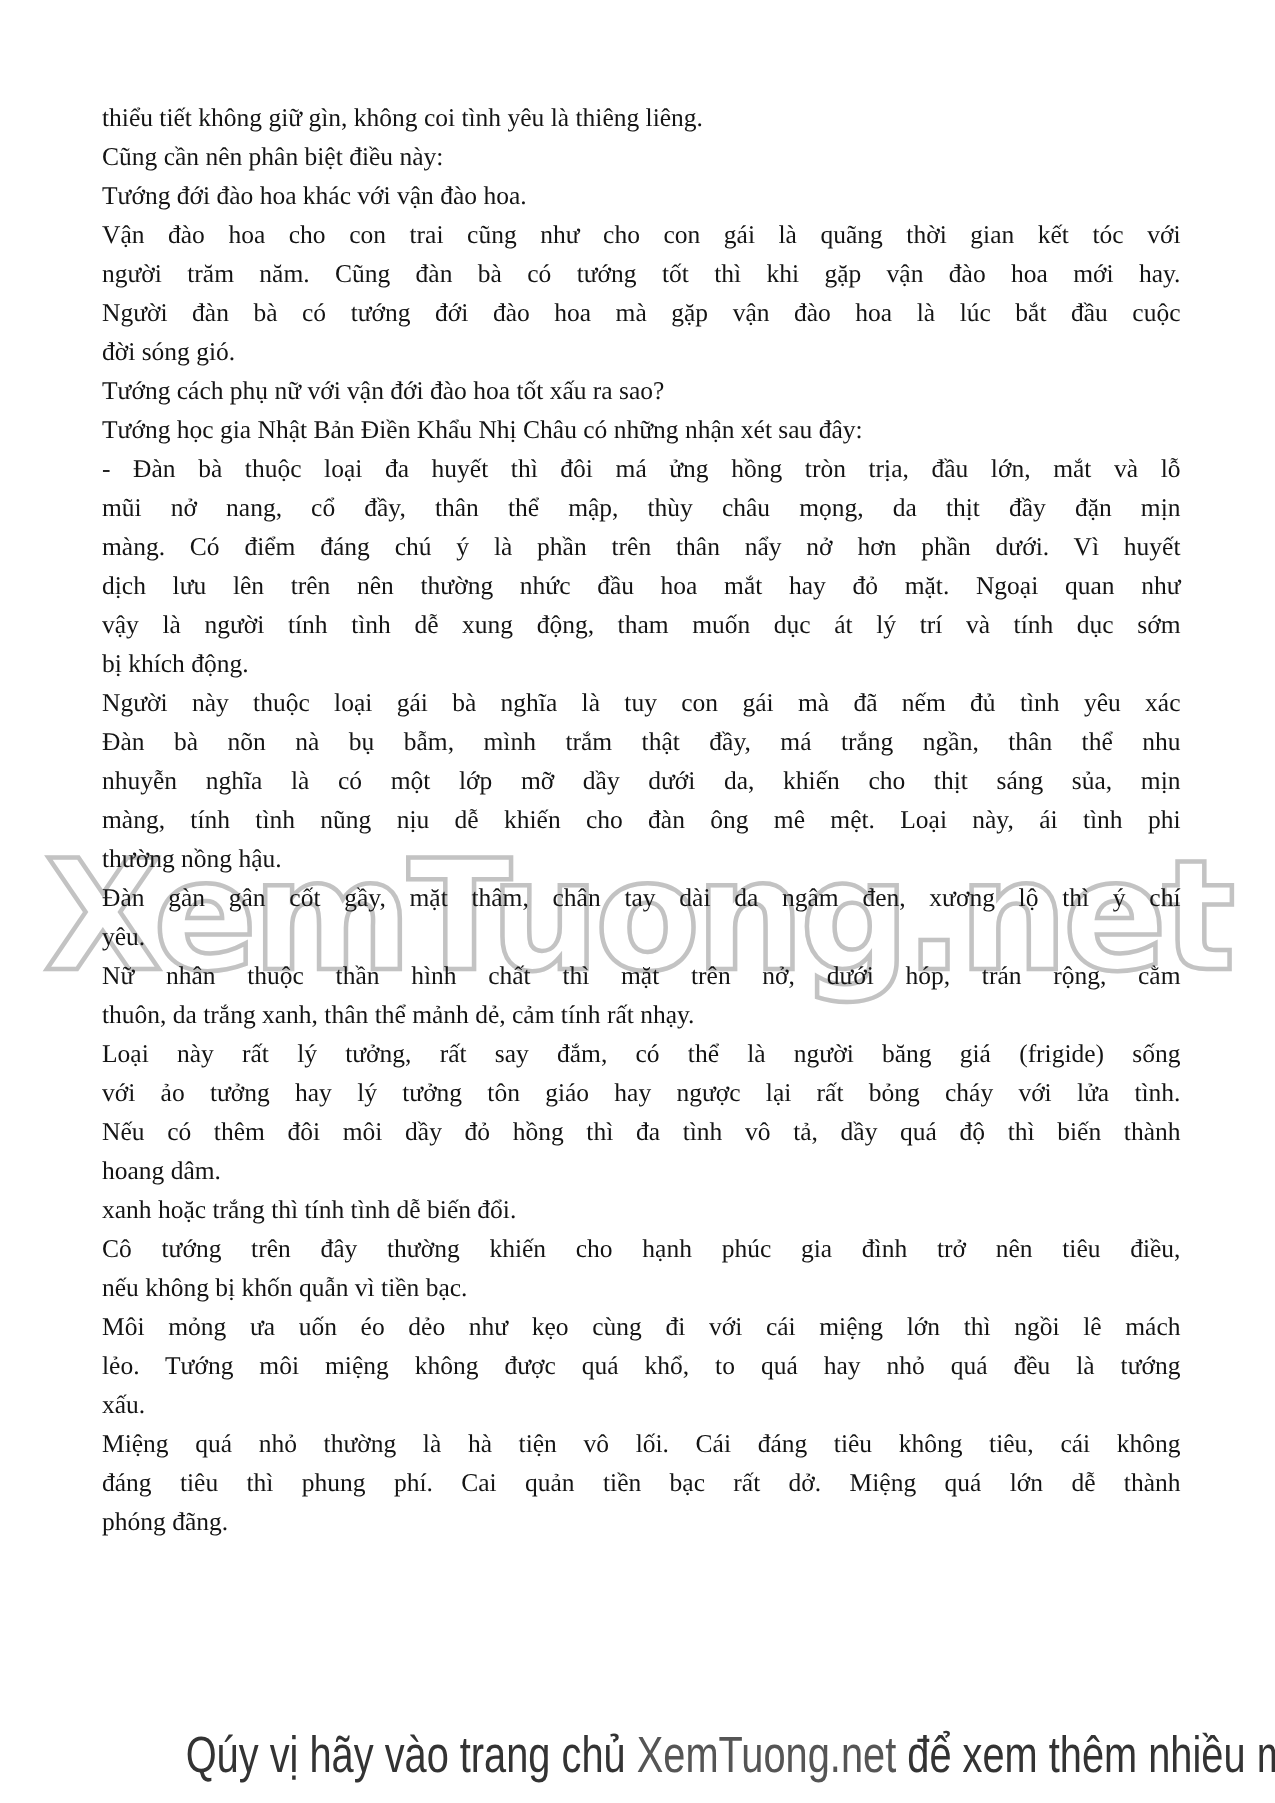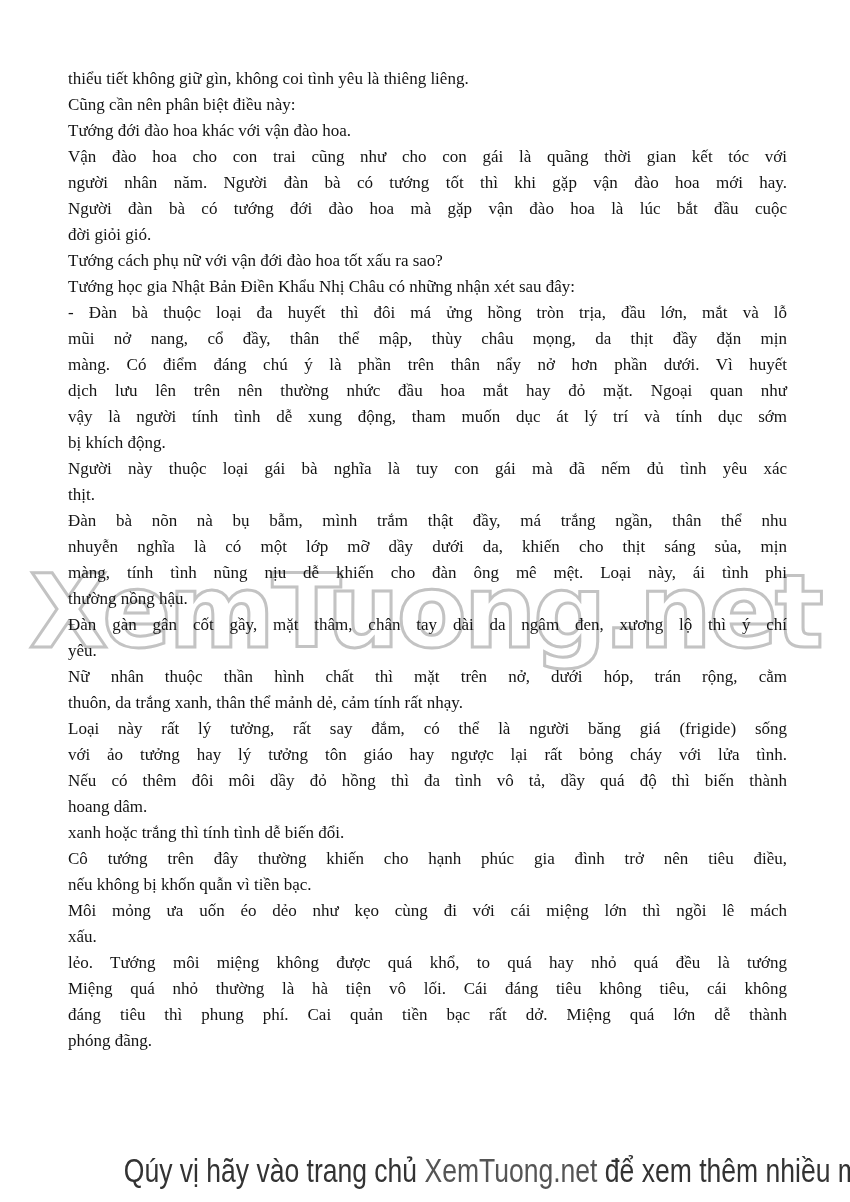--- a/index.html
+++ b/index.html
@@ -78,51 +78,50 @@
 
 <div class="page">
 
   <div class="watermark">XemTuong.net</div>
 
   <main class="text-block">
     <div class="line">thiểu tiết không giữ gìn, không coi tình yêu là thiêng liêng.</div>
     <div class="line">Cũng cần nên phân biệt điều này:</div>
     <div class="line">Tướng đới đào hoa khác với vận đào hoa.</div>
     <div class="line j">Vận đào hoa cho con trai cũng như cho con gái là quãng thời gian kết tóc với</div>
-    <div class="line j">người nhân năm. Người đàn bà có tướng tốt thì khi gặp vận đào hoa mới hay.</div>
+    <div class="line j">người trăm năm. Cũng đàn bà có tướng tốt thì khi gặp vận đào hoa mới hay.</div>
     <div class="line j">Người đàn bà có tướng đới đào hoa mà gặp vận đào hoa là lúc bắt đầu cuộc</div>
-    <div class="line">đời giỏi gió.</div>
+    <div class="line">đời sóng gió.</div>
     <div class="line">Tướng cách phụ nữ với vận đới đào hoa tốt xấu ra sao?</div>
     <div class="line">Tướng học gia Nhật Bản Điền Khẩu Nhị Châu có những nhận xét sau đây:</div>
     <div class="line j">- Đàn bà thuộc loại đa huyết thì đôi má ửng hồng tròn trịa, đầu lớn, mắt và lỗ</div>
     <div class="line j">mũi nở nang, cổ đầy, thân thể mập, thùy châu mọng, da thịt đầy đặn mịn</div>
     <div class="line j">màng. Có điểm đáng chú ý là phần trên thân nẩy nở hơn phần dưới. Vì huyết</div>
     <div class="line j">dịch lưu lên trên nên thường nhức đầu hoa mắt hay đỏ mặt. Ngoại quan như</div>
     <div class="line j">vậy là người tính tình dễ xung động, tham muốn dục át lý trí và tính dục sớm</div>
     <div class="line">bị khích động.</div>
     <div class="line j">Người này thuộc loại gái bà nghĩa là tuy con gái mà đã nếm đủ tình yêu xác</div>
-    <div class="line">thịt.</div>
     <div class="line j">Đàn bà nõn nà bụ bẫm, mình trắm thật đầy, má trắng ngần, thân thể nhu</div>
     <div class="line j">nhuyễn nghĩa là có một lớp mỡ dầy dưới da, khiến cho thịt sáng sủa, mịn</div>
     <div class="line j">màng, tính tình nũng nịu dễ khiến cho đàn ông mê mệt. Loại này, ái tình phi</div>
     <div class="line">thường nồng hậu.</div>
     <div class="line j">Đàn gàn gân cốt gầy, mặt thâm, chân tay dài da ngâm đen, xương lộ thì ý chí</div>
     <div class="line">yêu.</div>
     <div class="line j">Nữ nhân thuộc thần hình chất thì mặt trên nở, dưới hóp, trán rộng, cằm</div>
     <div class="line">thuôn, da trắng xanh, thân thể mảnh dẻ, cảm tính rất nhạy.</div>
     <div class="line j">Loại này rất lý tưởng, rất say đắm, có thể là người băng giá (frigide) sống</div>
     <div class="line j">với ảo tưởng hay lý tưởng tôn giáo hay ngược lại rất bỏng cháy với lửa tình.</div>
     <div class="line j">Nếu có thêm đôi môi dầy đỏ hồng thì đa tình vô tả, dầy quá độ thì biến thành</div>
     <div class="line">hoang dâm.</div>
     <div class="line">xanh hoặc trắng thì tính tình dễ biến đổi.</div>
     <div class="line j">Cô tướng trên đây thường khiến cho hạnh phúc gia đình trở nên tiêu điều,</div>
     <div class="line">nếu không bị khốn quẫn vì tiền bạc.</div>
     <div class="line j">Môi mỏng ưa uốn éo dẻo như kẹo cùng đi với cái miệng lớn thì ngồi lê mách</div>
+    <div class="line j">lẻo. Tướng môi miệng không được quá khổ, to quá hay nhỏ quá đều là tướng</div>
     <div class="line">xấu.</div>
-    <div class="line j">lẻo. Tướng môi miệng không được quá khổ, to quá hay nhỏ quá đều là tướng</div>
     <div class="line j">Miệng quá nhỏ thường là hà tiện vô lối. Cái đáng tiêu không tiêu, cái không</div>
     <div class="line j">đáng tiêu thì phung phí. Cai quản tiền bạc rất dở. Miệng quá lớn dễ thành</div>
     <div class="line">phóng đãng.</div>
   </main>
 
   <div class="footer">
     <span class="footer-inner"><span>Qúy vị hãy vào trang chủ </span><span class="site">XemTuong.net</span><span> để xem thêm nhiều mục hay khác</span></span>
   </div>
 
 </div>

